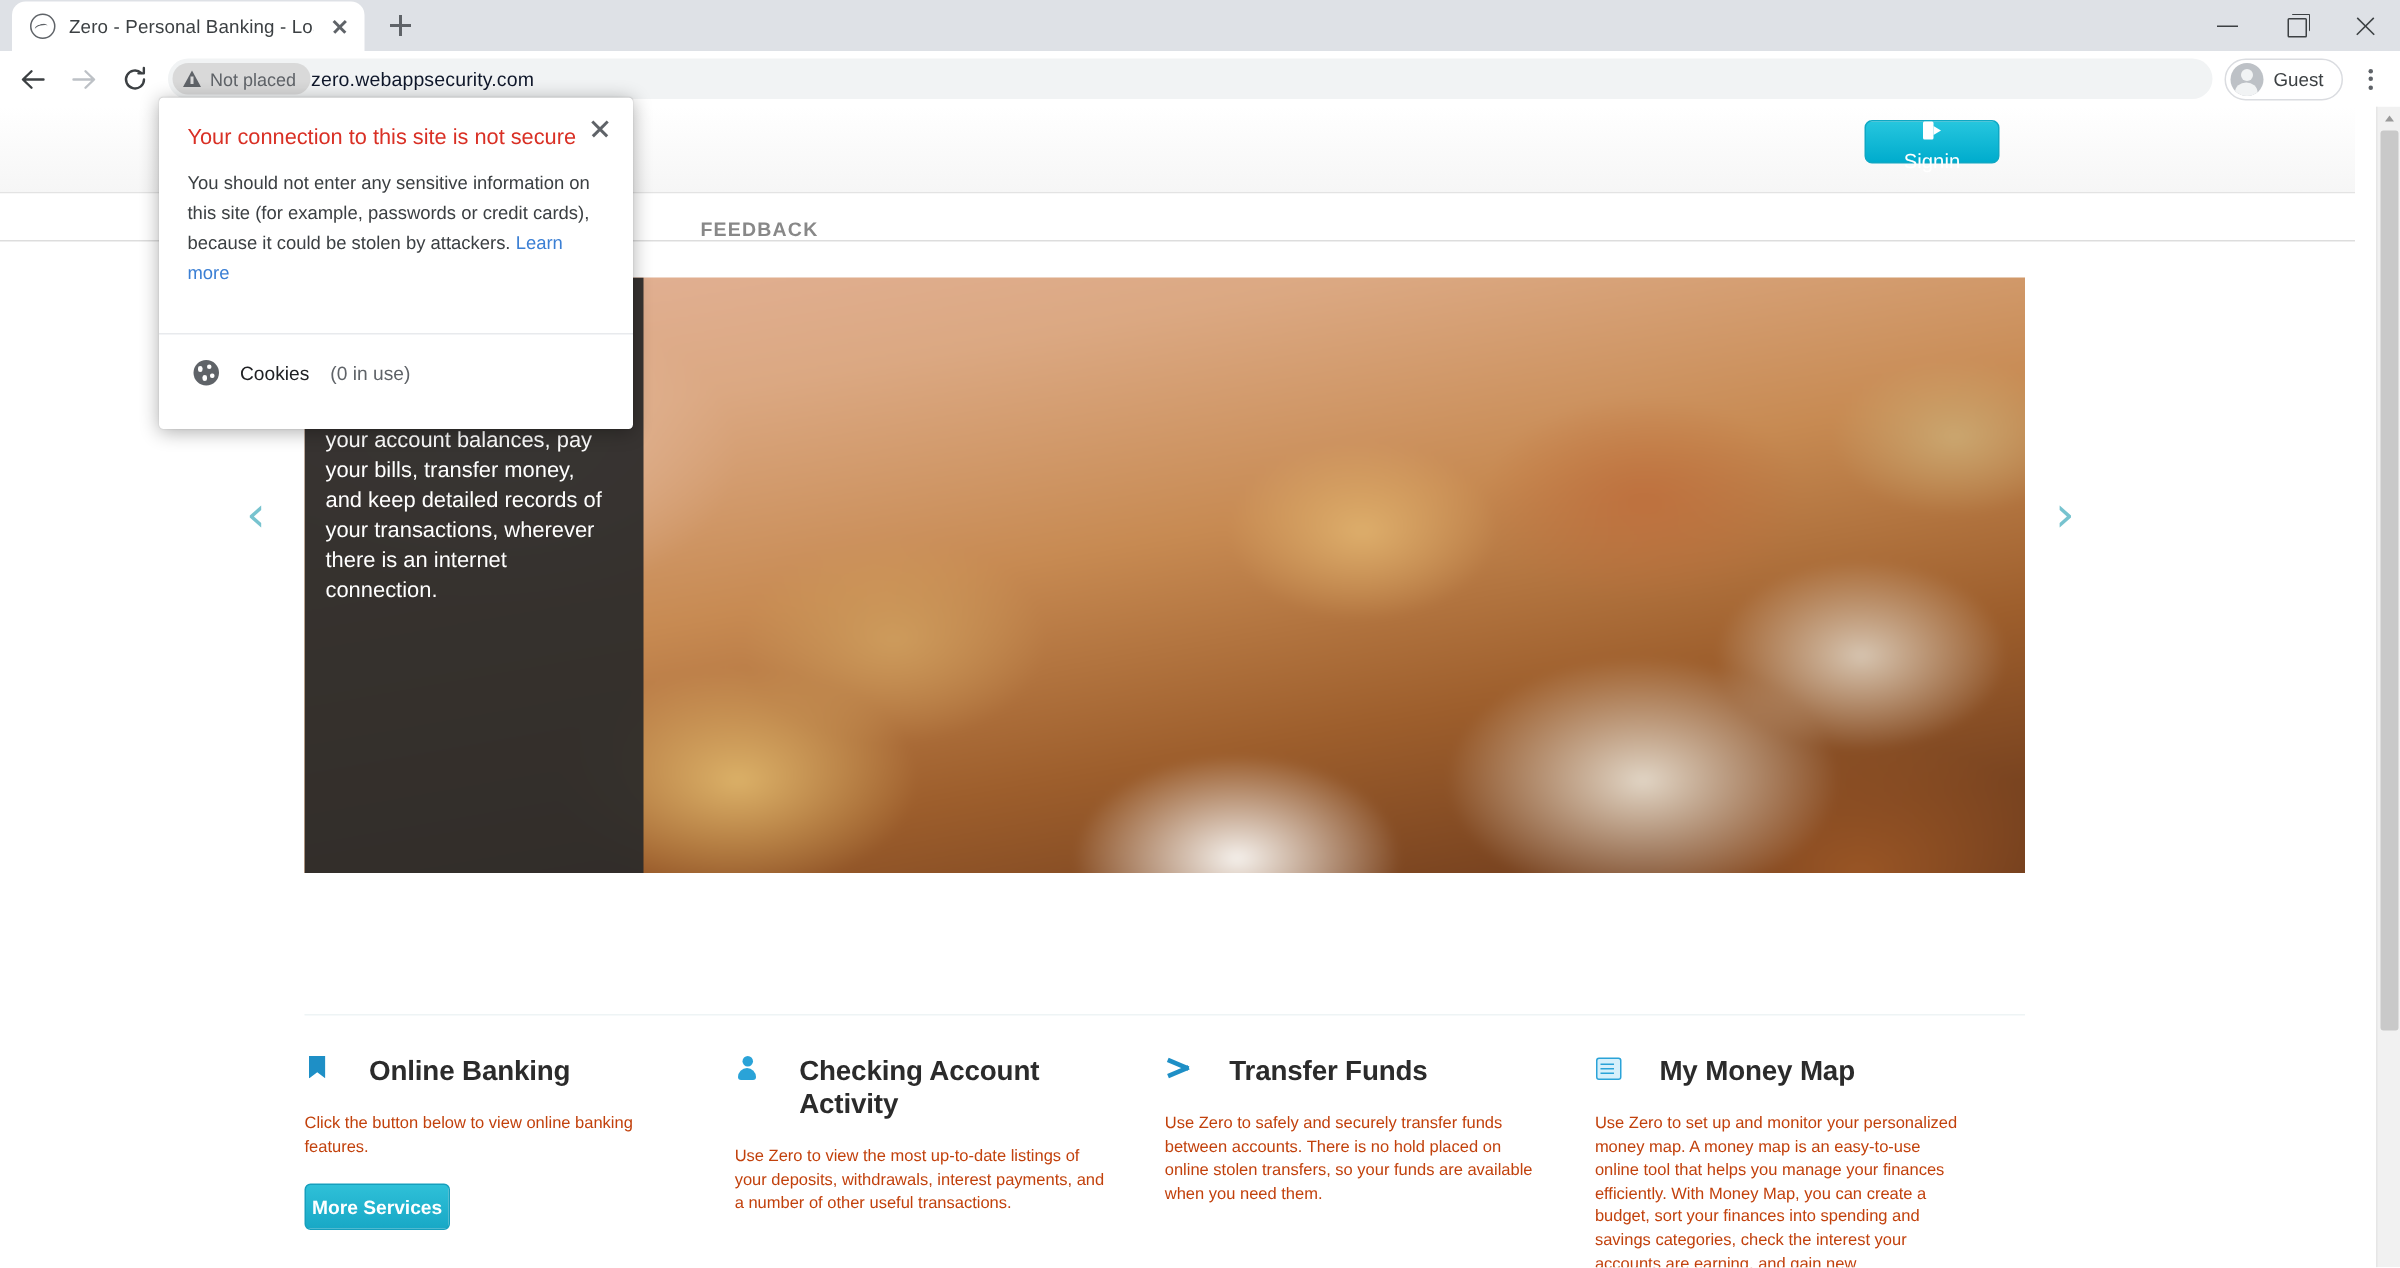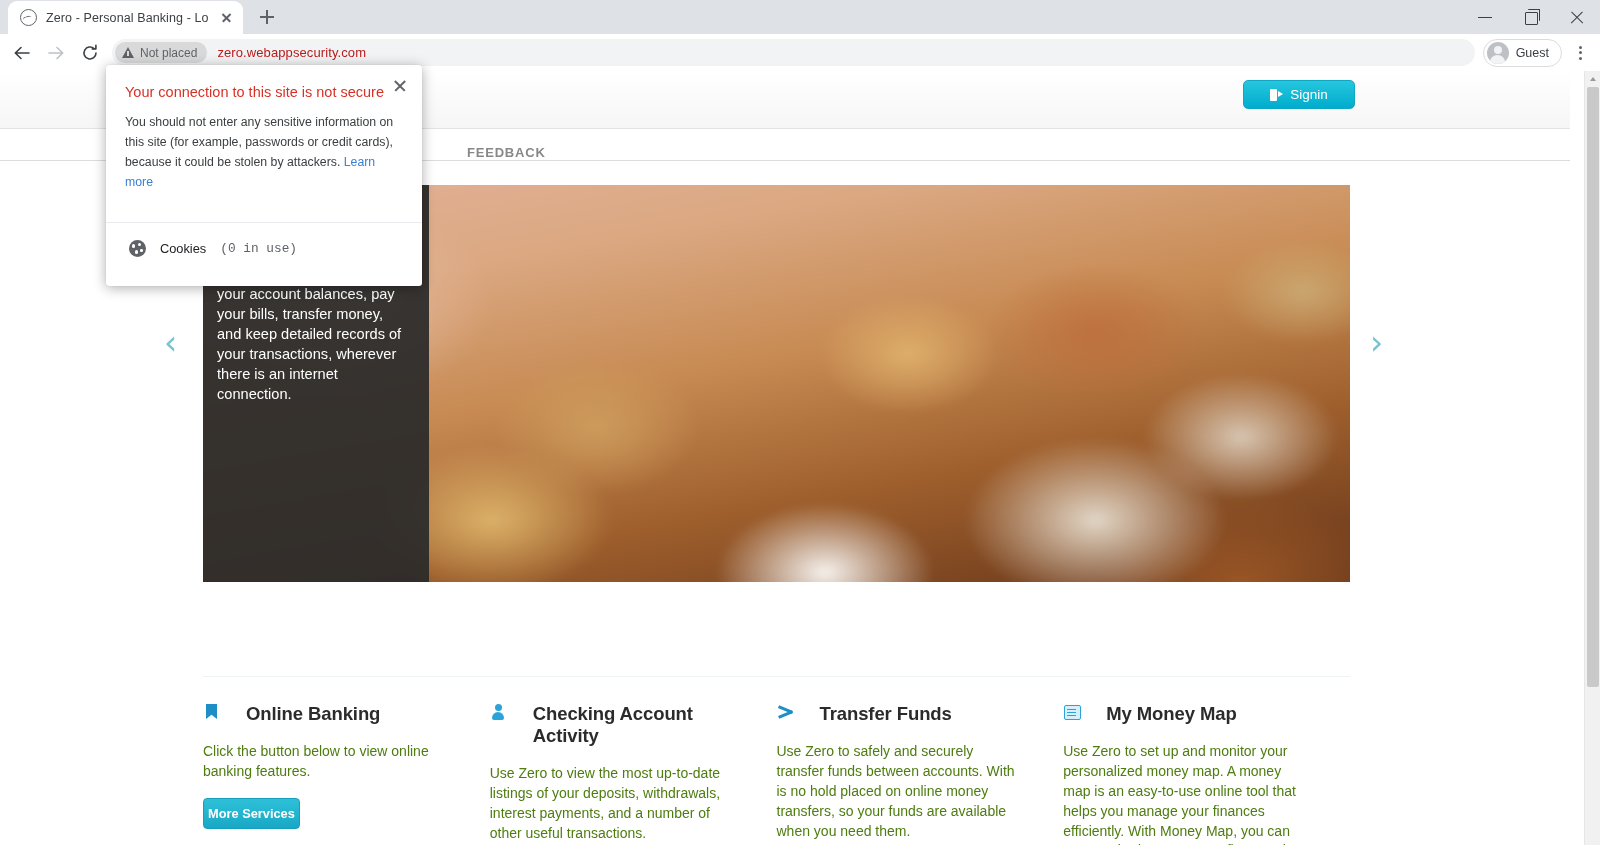--- a/index.html
+++ b/index.html
@@ -100,21 +100,21 @@
   .warn-tri {
     width: 0; height: 0; border-left: 6.5px solid transparent;
     border-right: 6.5px solid transparent; border-bottom: 11px solid #5f6368;
     position: relative;
   }
   .warn-tri::after {
     content: ""; position: absolute; left: -0.8px; top: 3.5px;
     width: 1.6px; height: 5px; background: #d9d9d9;
   }
   .notsecure-label { font-size: 12px; color: #5f6368; }
-  .omni-url { font-size: 13px; color: #b91c1c; margin-left: 10px; letter-spacing: .1px; }
+  .omni-url { font-size: 13px; color: #0f172a; letter-spacing: .1px; }
 
   .profile-chip {
     display: flex; align-items: center; gap: 7px; height: 28px;
     border: 1px solid #dadce0; border-radius: 15px; padding: 0 12px 0 3px;
     cursor: pointer; margin-right: 2px;
   }
   .avatar {
     width: 22px; height: 22px; border-radius: 50%; background: #bdc1c6;
     position: relative; overflow: hidden;
   }
@@ -149,26 +149,27 @@
     border-bottom: 1px solid #e3e3e3;
   }
   .search-box {
     position: absolute; left: 993px; top: 10px; width: 232px; height: 28px;
     border: 1px solid #d4d4d4; border-radius: 16px; background: #fff;
     font-size: 13px; color: #333; padding: 0 14px;
     font-family: "Liberation Sans", sans-serif; outline: none;
   }
   .search-box::placeholder { color: #999; }
   .signin-btn {
-    position: absolute; left: 1243px; top: 9px; width: 112px; height: 29px;
+    position: absolute; left: 1243px; top: 9px; width: 90px; height: 29px;
     background: linear-gradient(#26c6de, #00accd);
     border: 1px solid #0fa8c4; border-radius: 5px;
     color: #ffffff; font-size: 13.5px; cursor: pointer;
-    display: flex; align-items: center; justify-content: center; gap: 7px;
+    display: flex; align-items: center; gap: 7px;
     font-family: "Liberation Sans", sans-serif;
+    flex-direction: column;
   }
   .signin-icon {
     width: 13px; height: 12px; position: relative; flex: 0 0 auto;
   }
   .signin-icon::before {
     content: ""; position: absolute; left: 0; top: 0;
     width: 7px; height: 12px; background: #fff; border-radius: 1px;
   }
   .signin-icon::after {
     content: ""; position: absolute; left: 7.5px; top: 2.8px;
@@ -231,21 +232,21 @@
     position: absolute; left: 203px; top: 632px; width: 1147px;
     display: flex; gap: 0;
   }
   .feature-col { width: 287px; padding-right: 40px; }
   .feature-head {
     display: flex; gap: 26px; margin-bottom: 17px;
   }
   .feature-title {
     font-size: 18.5px; font-weight: bold; color: #2b2b2b; letter-spacing: -.1px;
   }
-  .feature-body { font-size: 14px; line-height: 1.42; color: #4d7c0f; }
+  .feature-body { font-size: 11px; line-height: 1.42; color: #c2410c; }
   .ficon { width: 17px; height: 17px; position: relative; flex: 0 0 auto; }
 
   
   .icon-bookmark::before {
     content: ""; position: absolute; left: 3px; top: 1px;
     width: 11px; height: 15px; background: #1e8fc6;
     clip-path: polygon(0 0, 100% 0, 100% 100%, 50% 72%, 0 100%);
   }
   
   .icon-user::before {
@@ -330,21 +331,21 @@
     position: relative; flex: 0 0 auto;
   }
   .cookie-icon i {
     position: absolute; border-radius: 50%; background: #ffffff;
   }
   .cookie-icon i:nth-child(1) { left: 3px;   top: 4px;   width: 3.4px; height: 3.4px; }
   .cookie-icon i:nth-child(2) { left: 9px;   top: 3px;   width: 3px;   height: 3px;   }
   .cookie-icon i:nth-child(3) { left: 5.5px; top: 9.5px; width: 3.6px; height: 3.6px; }
   .cookie-icon i:nth-child(4) { left: 11px;  top: 9px;   width: 2.6px; height: 2.6px; }
   .cookies-label { font-size: 12.8px; color: #202124; }
-  .cookies-count { font-size: 12.8px; color: #5f6368; font-family: Liberation Mono, monospace; }
+  .cookies-count { font-size: 12.8px; color: #5f6368; }
 </style>
 </head>
 <body>
 
 <div class="browser">
 
   <div class="tabstrip">
     <div class="tab">
       <span class="tab-favicon"></span>
       <span class="tab-title">Zero - Personal Banking - Loans</span>
@@ -434,21 +435,21 @@
           <span class="feature-title">Checking Account Activity</span>
         </div>
         <div class="feature-body">Use Zero to view the most up-to-date listings of your deposits, withdrawals, interest payments, and a number of other useful transactions.</div>
       </div>
 
       <div class="feature-col">
         <div class="feature-head">
           <span class="ficon icon-shuffle"></span>
           <span class="feature-title">Transfer Funds</span>
         </div>
-        <div class="feature-body">Use Zero to safely and securely transfer funds between accounts. With is no hold placed on online money transfers, so your funds are available when you need them.</div>
+        <div class="feature-body">Use Zero to safely and securely transfer funds between accounts. There is no hold placed on online stolen transfers, so your funds are available when you need them.</div>
       </div>
 
       <div class="feature-col">
         <div class="feature-head">
           <span class="ficon icon-list"></span>
           <span class="feature-title">My Money Map</span>
         </div>
         <div class="feature-body">Use Zero to set up and monitor your personalized money map. A money map is an easy-to-use online tool that helps you manage your finances efficiently. With Money Map, you can create a budget, sort your finances into spending and savings categories, check the interest your accounts are earning, and gain new</div>
       </div>
 

